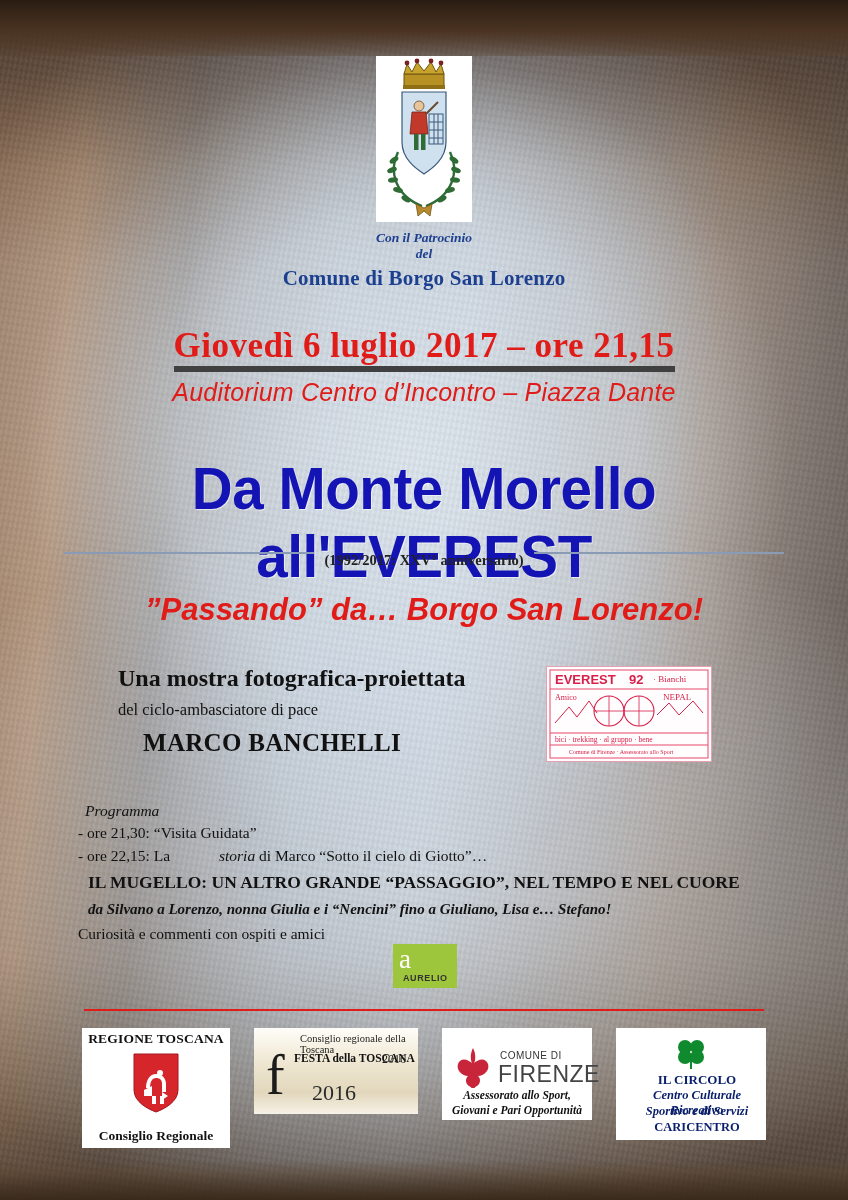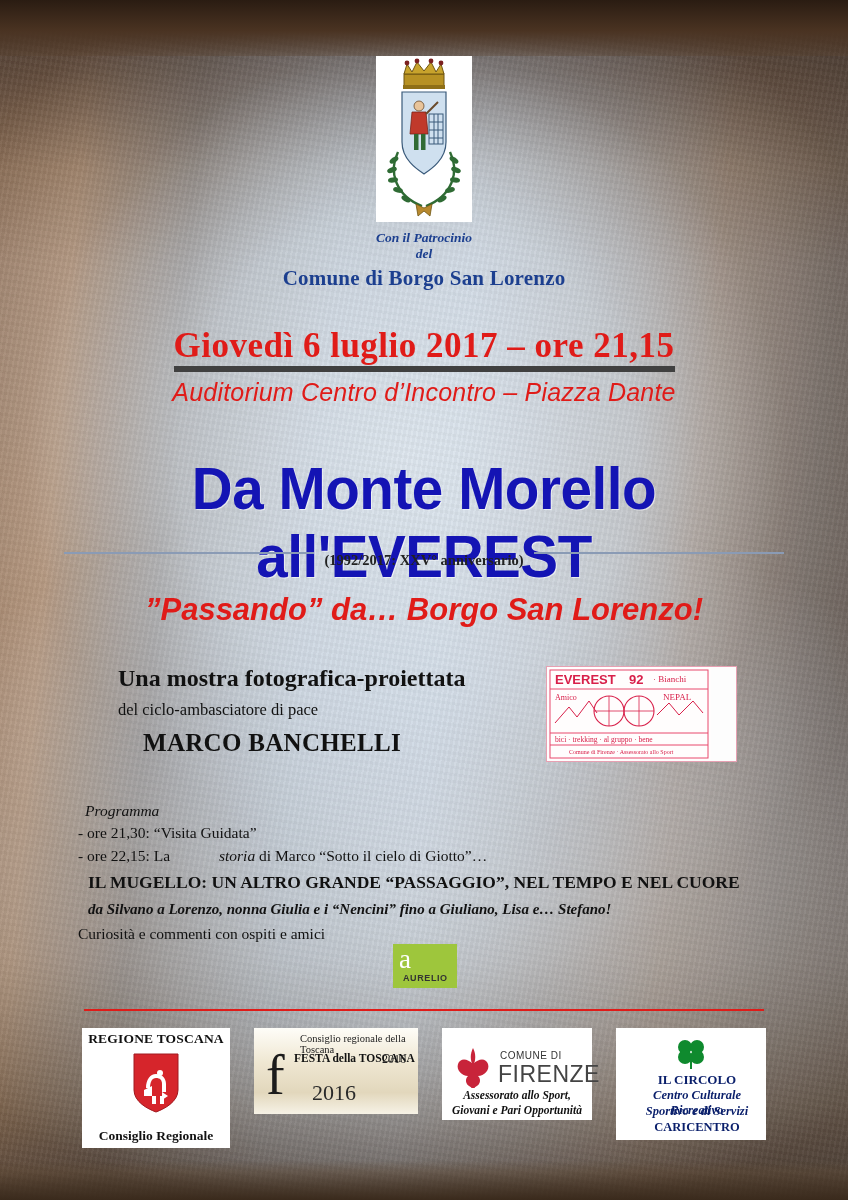--- a/index.html
+++ b/index.html
@@ -203,21 +203,21 @@
     font-weight: bold;
     font-size: 25px;
     letter-spacing: 0.3px;
   }
 
   
   .stamp {
     position: absolute;
     left: 546px;
     top: 666px;
-    width: 191px;
+    width: 166px;
     height: 96px;
     background: #fdfdfd;
     border: 1px solid #e7a0b2;
     box-sizing: border-box;
   }
   .stamp svg { display: block; }
 
   
   .prog-head {
     position: absolute;

